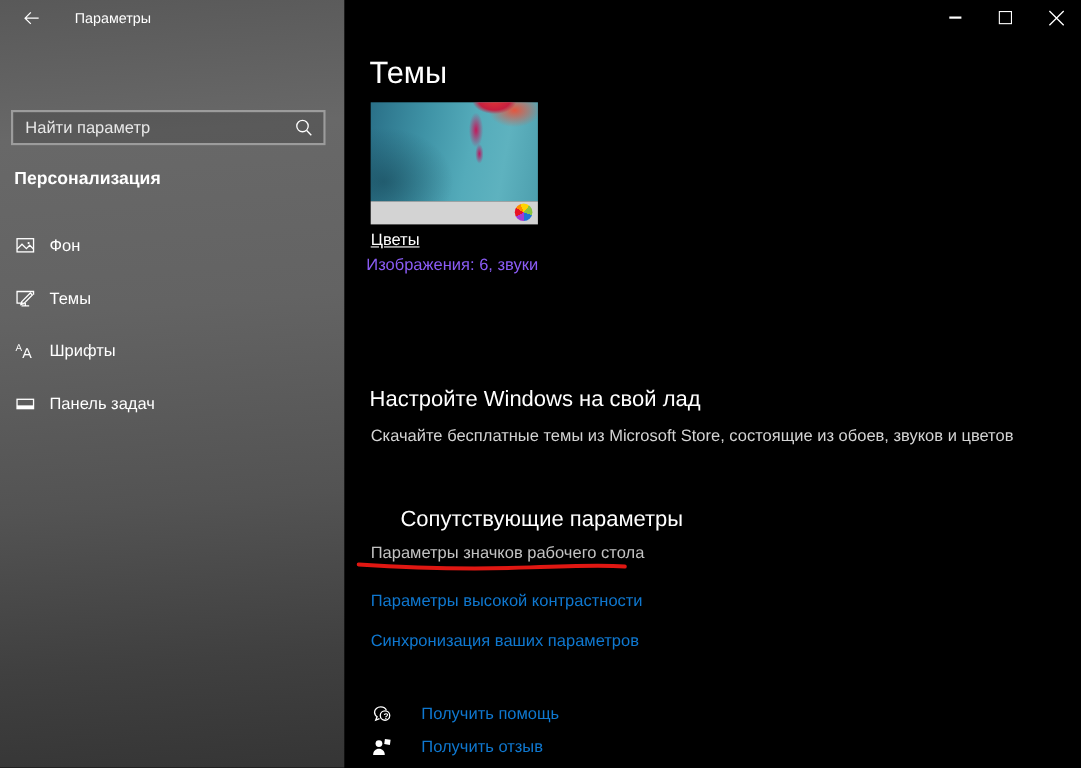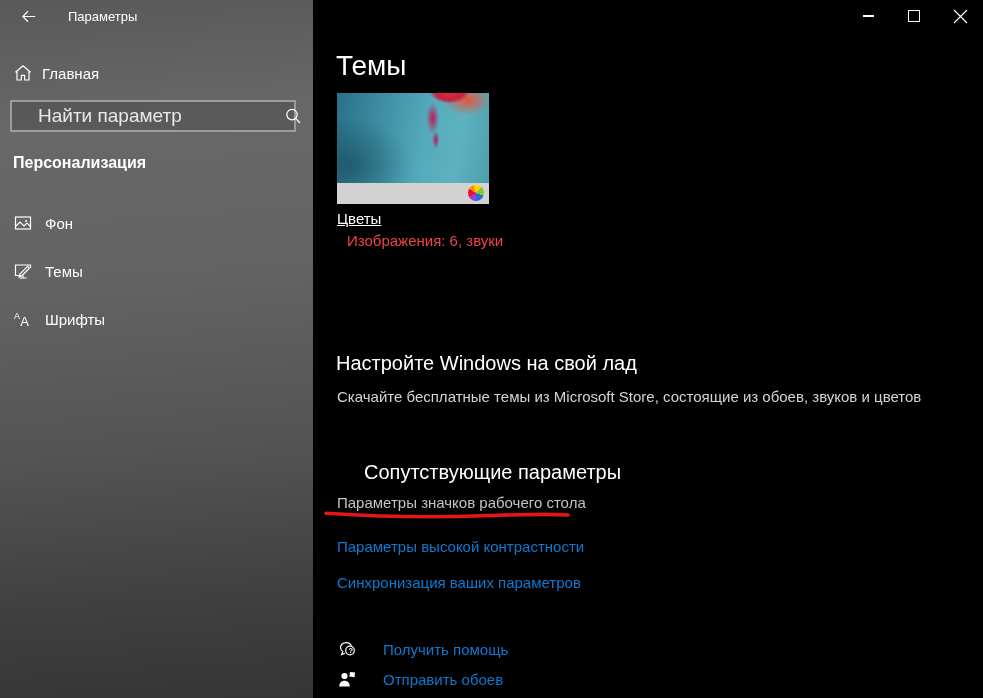--- a/index.html
+++ b/index.html
@@ -31,21 +31,21 @@
   .home-row .ico { margin-left:13px; width:20px; height:20px; }
   .home-row .lbl { margin-left:9px; font-size:15px; }
 
   .search-box {
     position:absolute; left:10px; top:100px; width:286px; height:32px;
     border:2px solid #9c9c9c; background:rgba(0,0,0,0.13);
     display:flex; align-items:center;
   }
   .search-box input {
     flex:1; height:100%; background:transparent; border:none; outline:none;
-    color:#fff; font-size:19px; padding-left:26px;
+    color:#fff; font-size:15px; padding-left:11px;
     font-family:"Liberation Sans", sans-serif;
   }
   .search-box input::placeholder { color:#e8e8e8; opacity:1; }
   .search-box .mag { width:20px; height:20px; margin-right:8px; flex:0 0 auto; cursor:pointer; }
 
   .section-title {
     position:absolute; left:13px; top:154px; font-size:16px; font-weight:bold; color:#fff;
   }
 
   .nav { position:absolute; left:0; top:199px; width:313px; }
@@ -81,21 +81,21 @@
       linear-gradient(100deg, #2a7088 0%, #3f93a6 32%, #54abba 58%, #5eb2bf 78%, #4d9fae 100%);
   }
   .theme-strip { width:152px; height:21px; background:#d3d3d3; position:relative; }
   .color-wheel {
     position:absolute; right:5px; top:2px; width:16px; height:16px; border-radius:50%;
     background:conic-gradient(from 0deg,
       #ffd400 0deg 40deg, #8bc53f 40deg 110deg, #1d74d8 110deg 180deg,
       #a43bd6 180deg 240deg, #e81224 240deg 300deg, #ff8c00 300deg 340deg, #ffd400 340deg 360deg);
   }
   .theme-name { position:absolute; left:337px; top:210px; font-size:15px; color:#fff;text-decoration:underline; }
-  .theme-meta { position:absolute; left:347px; top:232px; font-size:15px; color:#ef4444; }
+  .theme-meta { position:absolute; left:333px; top:232px; font-size:15px; color:#8b5cf6; }
 
   .h2 { position:absolute; left:336px; font-size:20px; font-weight:400; color:#fff; }
   .h2.customize { top:352px; }
   .h2.related  { top:461px;margin-left:28px; }
   .body-text { position:absolute; left:337px; top:388px; font-size:15px; color:#d4d4d4; }
 
   .link { position:absolute; left:337px; font-size:15px; cursor:pointer; color:#0f78d0; }
   .link.gray { color:#c3c3c3; top:494px; }
   .link.hc   { top:538px; }
   .link.sync { top:574px; }
@@ -115,28 +115,20 @@
 
   <div class="back-btn">
     <span style="width:19px;height:19px;">
       <svg class="glyph" viewBox="0 0 20 20" stroke-width="1.5">
         <path d="M17 10 H4 M9.5 4.5 L4 10 l5.5 5.5"></path>
       </svg>
     </span>
   </div>
   <div class="titlebar-title">Параметры</div>
 
-  <div class="home-row">
-    <span class="ico">
-      <svg class="glyph" viewBox="0 0 20 20">
-        <path d="M10 2.8 L2.5 9.2 M10 2.8 L17.5 9.2 M4 8.2 V17 h4.4 v-4.6 h3.2 V17 H16 V8.2"></path>
-      </svg>
-    </span>
-    <span class="lbl">Главная</span>
-  </div>
 
   <div class="search-box">
     <input type="text" placeholder="Найти параметр" style="">
     <span class="mag">
       <svg class="glyph" viewBox="0 0 20 20" stroke-width="1.4">
         <circle cx="9" cy="8.6" r="5.2"></circle>
         <path d="M12.8 12.6 L17 17"></path>
       </svg>
     </span>
   </div>
@@ -173,20 +165,29 @@
       <span class="ico">
         <svg class="glyph" viewBox="0 0 20 20">
           <text x="1" y="10" font-size="9">A</text>
           <text x="7.2" y="16.5" font-size="13">A</text>
         </svg>
       </span>
       <span class="lbl">Шрифты</span>
     </div>
 
 
+    <div class="nav-item">
+      <span class="ico">
+        <svg class="glyph" viewBox="0 0 20 20">
+          <rect x="2.5" y="6" width="15" height="8.5"></rect>
+          <rect x="2.5" y="11.5" width="15" height="3" class="fill"></rect>
+        </svg>
+      </span>
+      <span class="lbl">Панель задач</span>
+    </div>
 
   </div>
 </div>
 
 <div class="win-controls">
   <div class="win-btn">
     <span style="width:11px;height:2px;background:#fff;display:block;"></span>
   </div>
   <div class="win-btn">
     <span style="width:12px;height:12px;border:1.4px solid #fff;display:block;"></span>
@@ -237,14 +238,14 @@
 </div>
 
 <div class="help-row r2">
   <span class="ico">
     <svg class="glyph" viewBox="0 0 20 20">
       <circle cx="7.5" cy="7" r="3.1" class="fill"></circle>
       <path d="M2.2 17.4 c0-3.6 2.3-5.7 5.3-5.7 s5.3 2.1 5.3 5.7 Z" class="fill"></path>
       <rect x="12.6" y="3.2" width="5.2" height="4.6" class="fill" transform="rotate(8 15 5.5)"></rect>
     </svg>
   </span>
-  <span class="lbl">Отправить обоев</span>
+  <span class="lbl">Получить отзыв</span>
 </div>
 
 </body></html>

